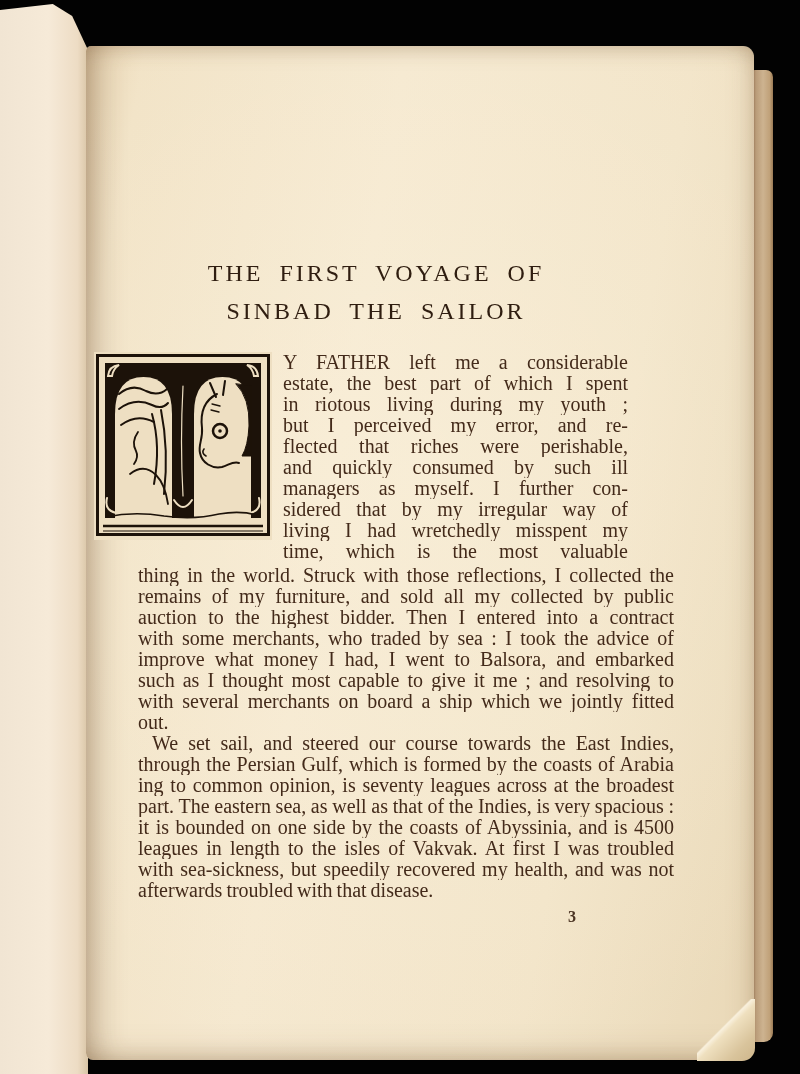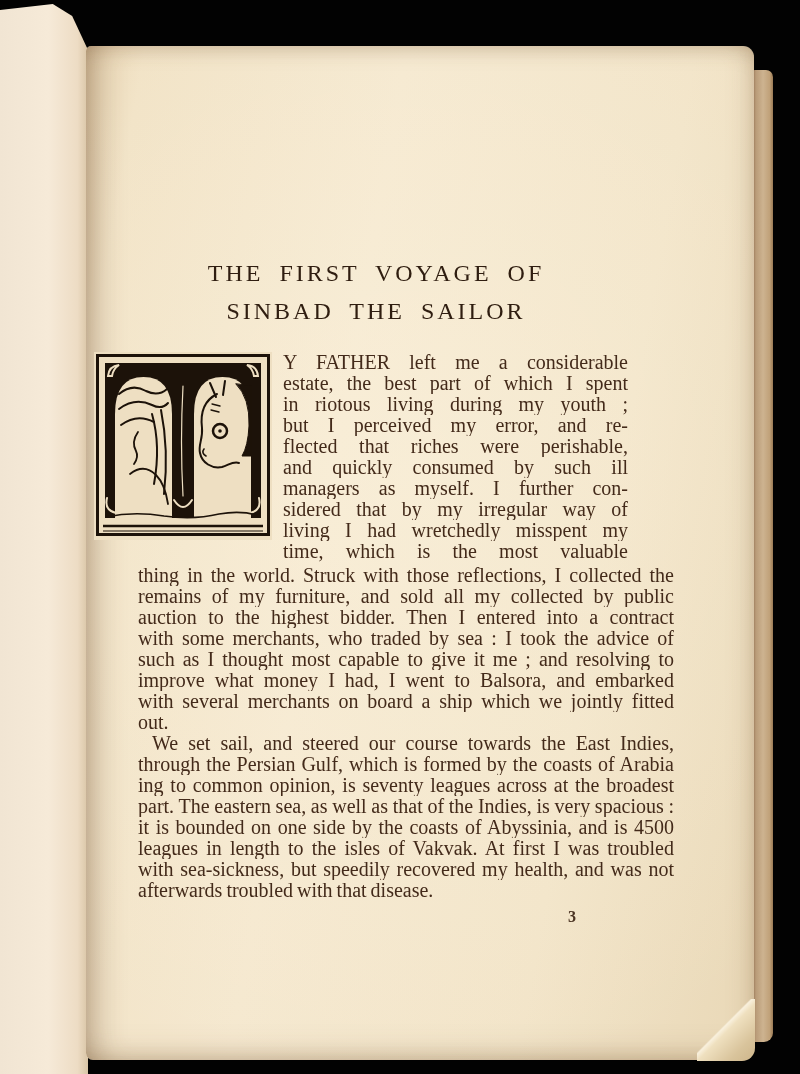--- a/index.html
+++ b/index.html
@@ -135,22 +135,22 @@
       <div class="textline jl">sidered that by my irregular way of</div>
       <div class="textline jl">living I had wretchedly misspent my</div>
       <div class="textline jl">time, which is the most valuable</div>
     </div>
 
     <div class="col col-full">
       <div class="textline jl">thing in the world. Struck with those reflections, I collected the</div>
       <div class="textline jl">remains of my furniture, and sold all my collected by public</div>
       <div class="textline jl">auction to the highest bidder. Then I entered into a contract</div>
       <div class="textline jl">with some merchants, who traded by sea : I took the advice of</div>
+      <div class="textline jl">improve what money I had, I went to Balsora, and embarked</div>
       <div class="textline jl">such as I thought most capable to give it me ; and resolving to</div>
-      <div class="textline jl">improve what money I had, I went to Balsora, and embarked</div>
       <div class="textline jl">with several merchants on board a ship which we jointly fitted</div>
       <div class="textline ll">out.</div>
 
       <div class="textline jl indent">We set sail, and steered our course towards the East Indies,</div>
       <div class="textline jl">through the Persian Gulf, which is formed by the coasts of Arabia</div>
       <div class="textline jl">ing to common opinion, is seventy leagues across at the broadest</div>
       <div class="textline jl">part. The eastern sea, as well as that of the Indies, is very spacious :</div>
       <div class="textline jl">it is bounded on one side by the coasts of Abyssinia, and is 4500</div>
       <div class="textline jl">leagues in length to the isles of Vakvak. At first I was troubled</div>
       <div class="textline jl">with sea-sickness, but speedily recovered my health, and was not</div>

